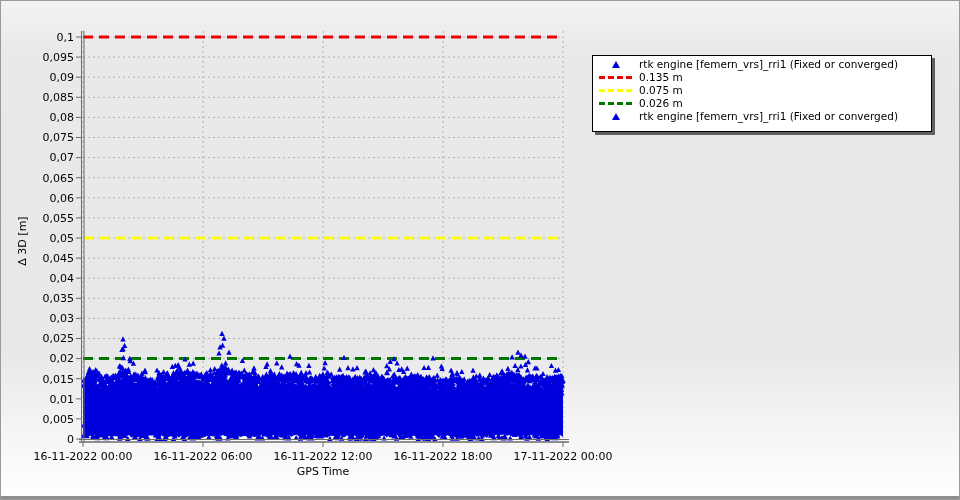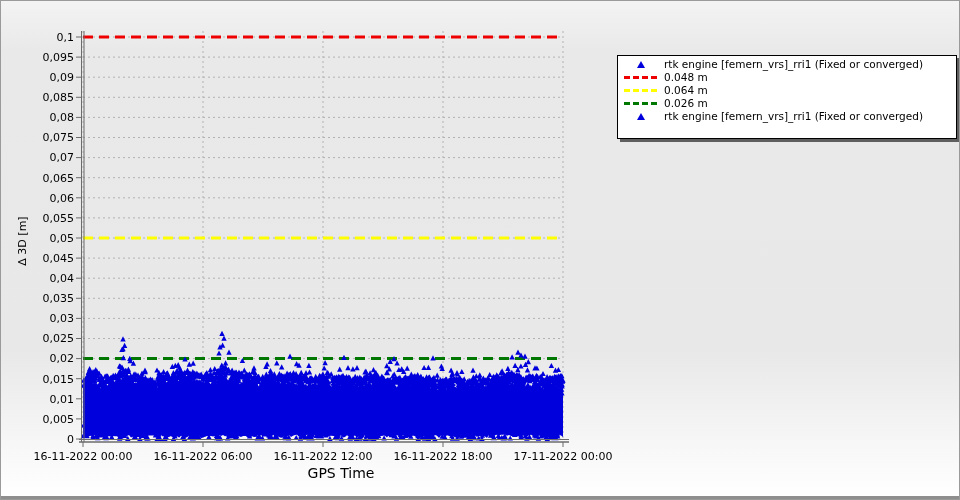--- a/index.html
+++ b/index.html
@@ -10,27 +10,27 @@
     background:linear-gradient(180deg,#f3f3f3 0%,#e9e9e9 10%,#e8e8e8 70%,#fafafa 93%,#ffffff 100%);
   }
   .bottom-bar{position:absolute;left:0;right:0;bottom:0;height:3px;background:#8e8e8e;}
   .plot-svg{position:absolute;left:0;top:0;}
   .plot-svg text{font:11px "DejaVu Sans","Liberation Sans",sans-serif;fill:#000;}
   .y-axis-title{
     position:absolute;left:21px;top:240px;white-space:nowrap;
     transform:translate(-50%,-50%) rotate(-90deg);font-size:11px;color:#000;
   }
   .x-axis-title{
-    position:absolute;left:340px;top:464px;transform:translateX(-50%);
-    font-size:14px;color:#000;
+    position:absolute;left:322px;top:464px;transform:translateX(-50%);
+    font-size:11px;color:#000;
   }
   .legend{
-    position:absolute;left:616px;top:54px;width:338px;
+    position:absolute;left:591px;top:54px;width:338px;
     background:#ffffff;border:1px solid #000;box-shadow:3px 3px 0 #5f5f5f;
-    padding:2px 0 15px 0;
+    padding:2px 0 8px 0;
   }
   .legend-row{display:flex;align-items:center;height:13px;line-height:13px;}
   .legend-swatch{width:46px;display:flex;justify-content:center;align-items:center;flex:0 0 46px;}
   .legend-label{font-size:10.5px;color:#000;white-space:nowrap;}
   .tri{width:0;height:0;border-left:4px solid transparent;border-right:4px solid transparent;border-bottom:7px solid #0000dd;}
   .dash-swatch{width:34px;height:3px;}
 </style>
 </head>
 <body>
 
@@ -137,27 +137,27 @@
       <div class="legend-row">
         <span class="legend-swatch">
           <span class="tri" style="border-bottom-color: rgb(0, 0, 221);"></span>
         </span>
         <span class="legend-label">rtk engine [femern_vrs]_rri1 (Fixed or converged)</span>
       </div>
       <div class="legend-row">
         <span class="legend-swatch">
           <span class="dash-swatch" style="background: repeating-linear-gradient(90deg, rgb(238, 0, 0) 0px, rgb(238, 0, 0) 6px, transparent 6px, transparent 9px);"></span>
         </span>
-        <span class="legend-label">0.048 m</span>
+        <span class="legend-label">0.135 m</span>
       </div>
       <div class="legend-row">
         <span class="legend-swatch">
           <span class="dash-swatch" style="background: repeating-linear-gradient(90deg, rgb(255, 255, 0) 0px, rgb(255, 255, 0) 6px, transparent 6px, transparent 9px);"></span>
         </span>
-        <span class="legend-label">0.064 m</span>
+        <span class="legend-label">0.075 m</span>
       </div>
       <div class="legend-row">
         <span class="legend-swatch">
           <span class="dash-swatch" style="background: repeating-linear-gradient(90deg, rgb(0, 120, 0) 0px, rgb(0, 120, 0) 6px, transparent 6px, transparent 9px);"></span>
         </span>
         <span class="legend-label">0.026 m</span>
       </div>
       <div class="legend-row">
         <span class="legend-swatch">
           <span class="tri" style="border-bottom-color: rgb(0, 0, 221);"></span>

